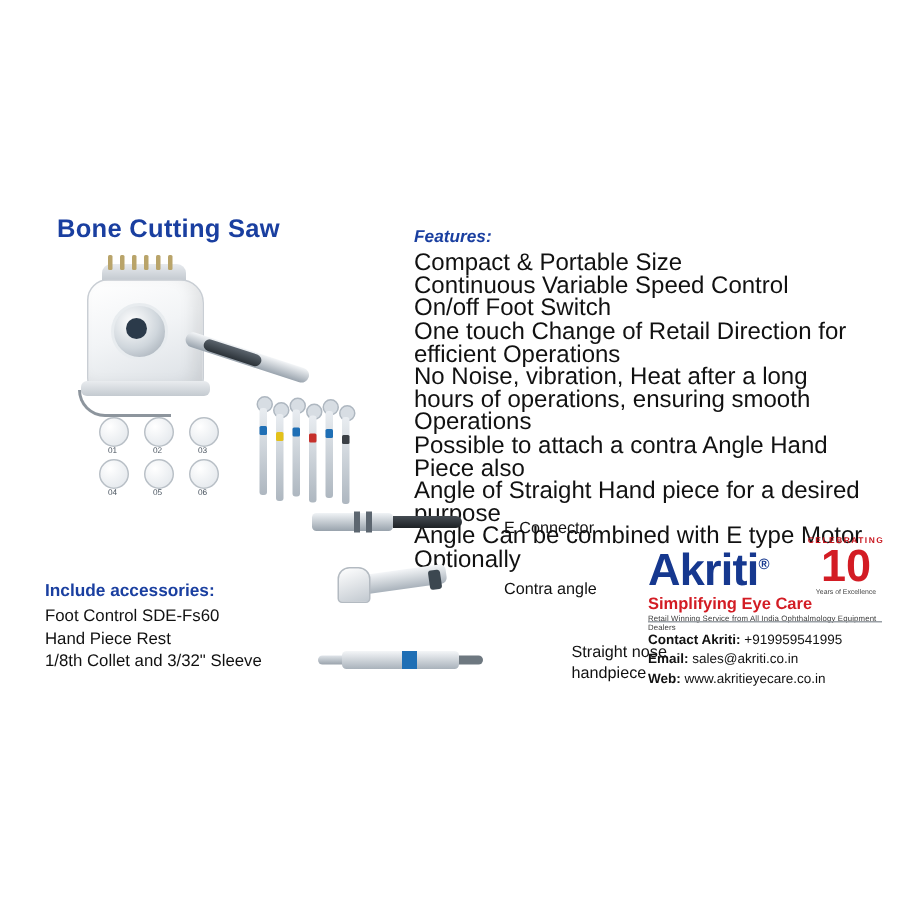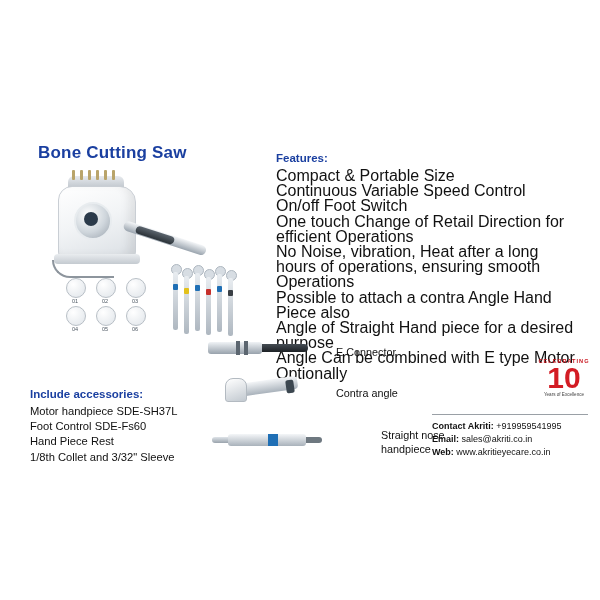--- a/index.html
+++ b/index.html
@@ -26,21 +26,21 @@
   .disc{position:absolute;width:18px;height:18px;border-radius:50%;border:1px solid #b8bfc6;background:radial-gradient(circle at 35% 30%,#ffffff,#dfe4e9);}
   .disclbl{position:absolute;font-size:5.5px;color:#4a5560;text-align:center;width:18px;}
 
   
   .burs{position:absolute;left:168px;top:262px;width:72px;height:76px;}
   .bur{position:absolute;width:5px;height:58px;background:linear-gradient(180deg,#e9edf1,#aeb7c0);border-radius:2px;}
   .burband{position:absolute;width:5px;height:6px;border-radius:1px;}
   .burhead{position:absolute;width:9px;height:9px;border-radius:50%;background:#d7dde3;border:1px solid #aeb7c0;}
 
   
-  .feat-title{position:absolute;left:276px;top:152px;font-size:11.5px;font-weight:bold;color:#1a3fa0;}
+  .feat-title{position:absolute;left:276px;top:152px;font-size:11.5px;font-weight:bold;color:#1a3fa0;font-style:italic;}
   .feat-list{position:absolute;left:276px;top:168px;width:300px;font-size:16px;color:#111111;line-height:15.2px;}
 
   
   .acc-title{position:absolute;left:30px;top:388px;font-size:11.5px;font-weight:bold;color:#1a3fa0;}
   .acc-list{position:absolute;left:30px;top:404px;width:220px;font-size:11.2px;color:#111111;line-height:15.2px;}
   .part-label{position:absolute;font-size:10.8px;color:#111111;line-height:14px;}
 
   .econn-body{position:absolute;left:208px;top:342px;width:54px;height:12px;background:linear-gradient(180deg,#f0f3f6,#98a2ac);border-radius:3px;}
   .econn-ring{position:absolute;left:236px;top:341px;width:4px;height:14px;background:#5c6670;}
   .econn-ring2{position:absolute;left:244px;top:341px;width:4px;height:14px;background:#5c6670;}
@@ -144,21 +144,20 @@
     <div>On/off Foot Switch</div>
     <div>One touch Change of Retail Direction for efficient Operations</div>
     <div>No Noise, vibration, Heat after a long hours of operations, ensuring smooth Operations</div>
     <div>Possible to attach a contra Angle Hand Piece also</div>
     <div>Angle of Straight Hand piece for a desired purpose</div>
     <div>Angle Can be combined with E type Motor Optionally</div>
   </div>
 
   <div class="acc-title">Include accessories:</div>
   <div class="acc-list">
-    <div>Motor handpiece SDE-SH37L</div>
     <div>Foot Control SDE-Fs60</div>
     <div>Hand Piece Rest</div>
     <div>1/8th Collet and 3/32" Sleeve</div>
   </div>
 
   <div class="econn-body"></div>
   <div class="econn-ring"></div>
   <div class="econn-ring2"></div>
   <div class="econn-tip"></div>
   <div class="part-label" style="left:336px;top:345px;">E Connector</div>
@@ -167,20 +166,25 @@
   <div class="contra-band"></div>
   <div class="contra-head"></div>
   <div class="part-label" style="left:336px;top:386px;">Contra angle</div>
 
   <div class="str-tip"></div>
   <div class="str-body"></div>
   <div class="str-band"></div>
   <div class="str-nose"></div>
   <div class="part-label" style="left:336px;top:428px;width:80px;margin-left:45px;">Straight nose handpiece</div>
 
+  <div class="brand">
+    <div class="brand-name"><span>Akriti</span><span class="brand-reg">®</span></div>
+    <div class="brand-tag">Simplifying Eye Care</div>
+    <div class="brand-sub">Retail Winning Service from All India Ophthalmology Equipment Dealers</div>
+  </div>
   <div class="celebrate">
     <div class="cel-top">CELEBRATING</div>
     <div class="cel-num">10</div>
     <div class="cel-sub">Years of Excellence</div>
   </div>
   <div class="rule"></div>
 
   <div class="contact">
     <div><span class="lbl">Contact Akriti:</span> <span class="val">+919959541995</span></div>
     <div><span class="lbl">Email:</span> <span class="val">sales@akriti.co.in</span></div>

